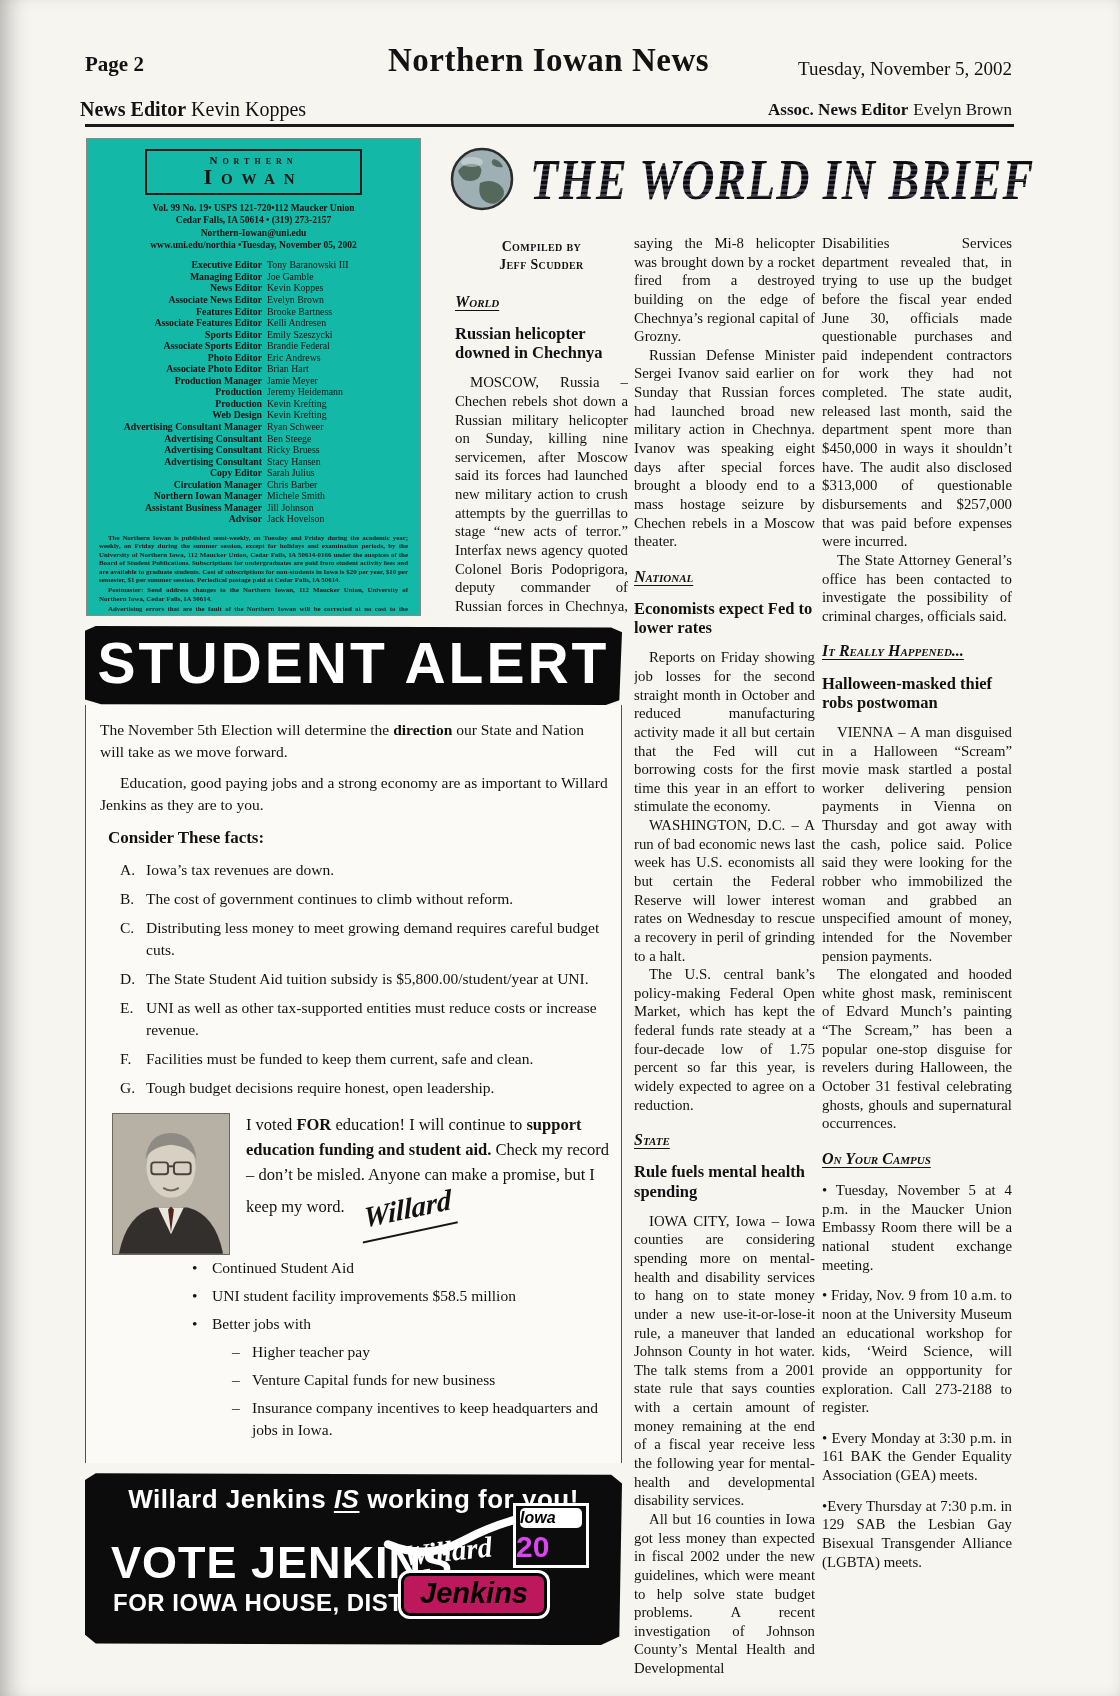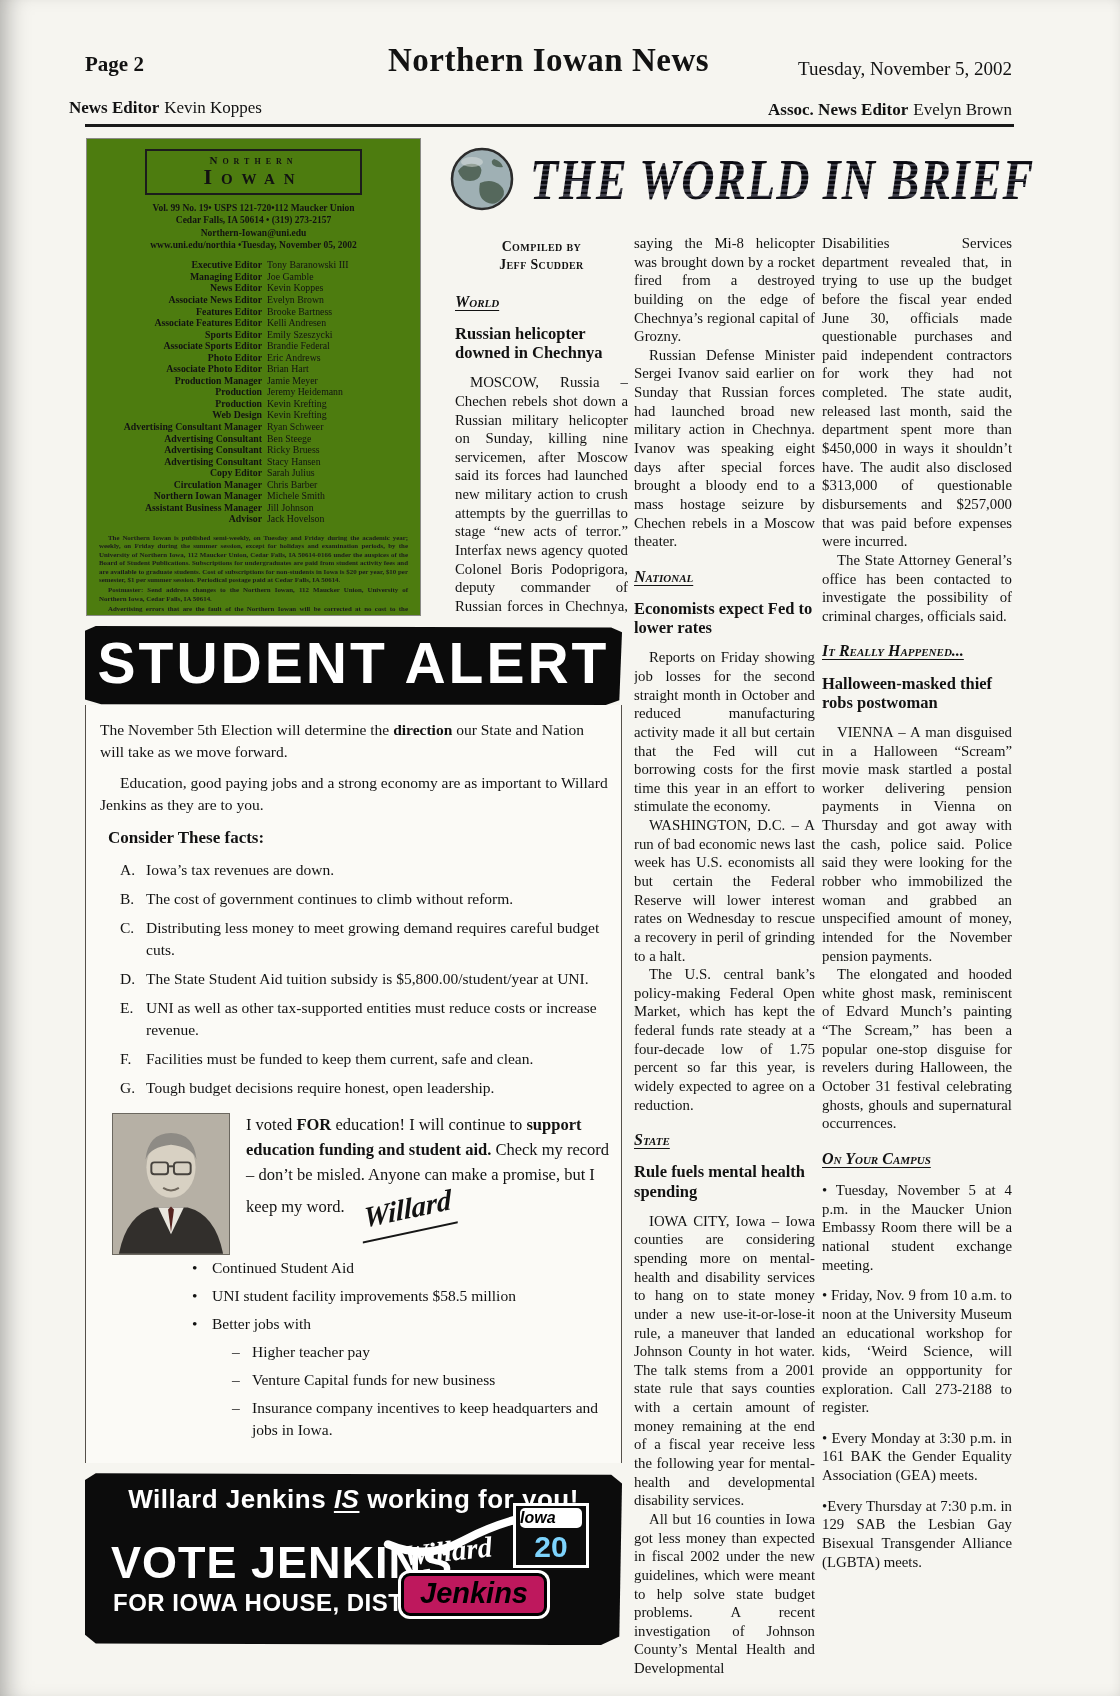--- a/index.html
+++ b/index.html
@@ -12,28 +12,28 @@
   .sheet::before{
     content:"";position:absolute;inset:0;pointer-events:none;z-index:50;
     box-shadow:inset 20px 0 26px -16px rgba(0,0,0,.35), inset -8px 0 14px -10px rgba(0,0,0,.12);
   }
 
   
   .page-num{position:absolute;left:85px;top:52px;font-size:21px;font-weight:bold;}
   .paper-title{position:absolute;left:85px;right:108px;top:42px;text-align:center;
     font-size:33px;font-weight:bold;letter-spacing:.5px;}
   .issue-date{position:absolute;right:108px;top:58px;font-size:19px;}
-  .editor-left{position:absolute;left:69px;top:98px;font-size:17px;text-align:right;}
+  .editor-left{position:absolute;left:80px;top:98px;font-size:20px;text-align:right;}
   .editor-right{position:absolute;right:108px;top:100px;font-size:17px;}
   .ed-label{font-weight:bold;margin-right:5px;}
   .header-rule{position:absolute;left:85px;right:106px;top:124px;height:3px;background:#1a1a1a;}
 
   
   .masthead{position:absolute;left:86px;top:138px;width:335px;height:478px;
-    border:1px solid #8a8a85;box-sizing:border-box;padding:10px 12px 6px;overflow:hidden;background:#4d7c0f;}
+    border:1px solid #8a8a85;box-sizing:border-box;padding:10px 12px 6px;overflow:hidden;background:#14b8a6;}
   .ni-logo{width:205px;margin:0 auto 7px;border:2px solid #1c1c1c;padding:3px 4px 5px;text-align:center;}
   .ni-logo-top{font-variant:small-caps;font-size:11px;letter-spacing:5px;font-weight:bold;}
   .ni-logo-bottom{font-variant:small-caps;font-size:22px;letter-spacing:9px;font-weight:bold;line-height:1;}
   .mh-info{text-align:center;font-size:9.5px;font-weight:bold;line-height:1.3;}
   .staff-list{margin-top:8px;}
   .staff-row{display:flex;font-size:9.8px;line-height:1.18;}
   .staff-row .role{width:168px;flex:none;text-align:right;font-weight:bold;padding-right:5px;box-sizing:border-box;}
   .staff-row .name{text-align:left;white-space:nowrap;}
   .fineprint{margin-top:9px;font-size:6.9px;line-height:1.22;text-align:justify;color:#1c1c1c;}
   .fineprint-para{margin:0 0 2px;text-indent:9px;font-weight:bold;}
@@ -101,21 +101,21 @@
   .vb-tagline .is{font-style:italic;text-decoration:underline;text-underline-offset:3px;}
   .swoosh{position:absolute;left:296px;top:40px;width:150px;height:46px;}
   .vb-vote{position:absolute;left:26px;top:64px;font-size:45px;font-weight:900;letter-spacing:1px;}
   .vb-house{position:absolute;left:28px;top:116px;font-size:24px;font-weight:bold;letter-spacing:.5px;}
   .willard-script{position:absolute;left:318px;top:62px;font-family:"Liberation Serif",serif;
     font-style:italic;font-weight:bold;font-size:29px;transform:rotate(-6deg);}
   .iowa-sign{position:absolute;left:428px;top:30px;width:76px;border:3px solid #fff;background:#0c0c0c;
     box-sizing:border-box;padding-bottom:2px;}
   .iowa-tab{background:#fff;color:#000;font-weight:900;font-style:italic;font-size:16px;
     text-align:left;margin:2px 4px;border-radius:5px;line-height:1.25;}
-  .iowa-num{color:#7dd3fc;font-size:30px;font-weight:900;text-align:center;line-height:1.1;}
+  .iowa-num{color:#d946ef;font-size:30px;font-weight:900;line-height:1.1;}
   .jenkins-box{position:absolute;left:316px;top:100px;background:#be185d;color:#000;
     font-weight:900;font-size:29px;font-style:italic;padding:3px 16px 5px;border-radius:9px;
     border:3px solid #000;box-shadow:0 0 0 3px #fff;line-height:1;}
 </style>
 </head>
 <body>
 
 <div class="sheet">
 
   <div class="page-num">Page 2</div>

